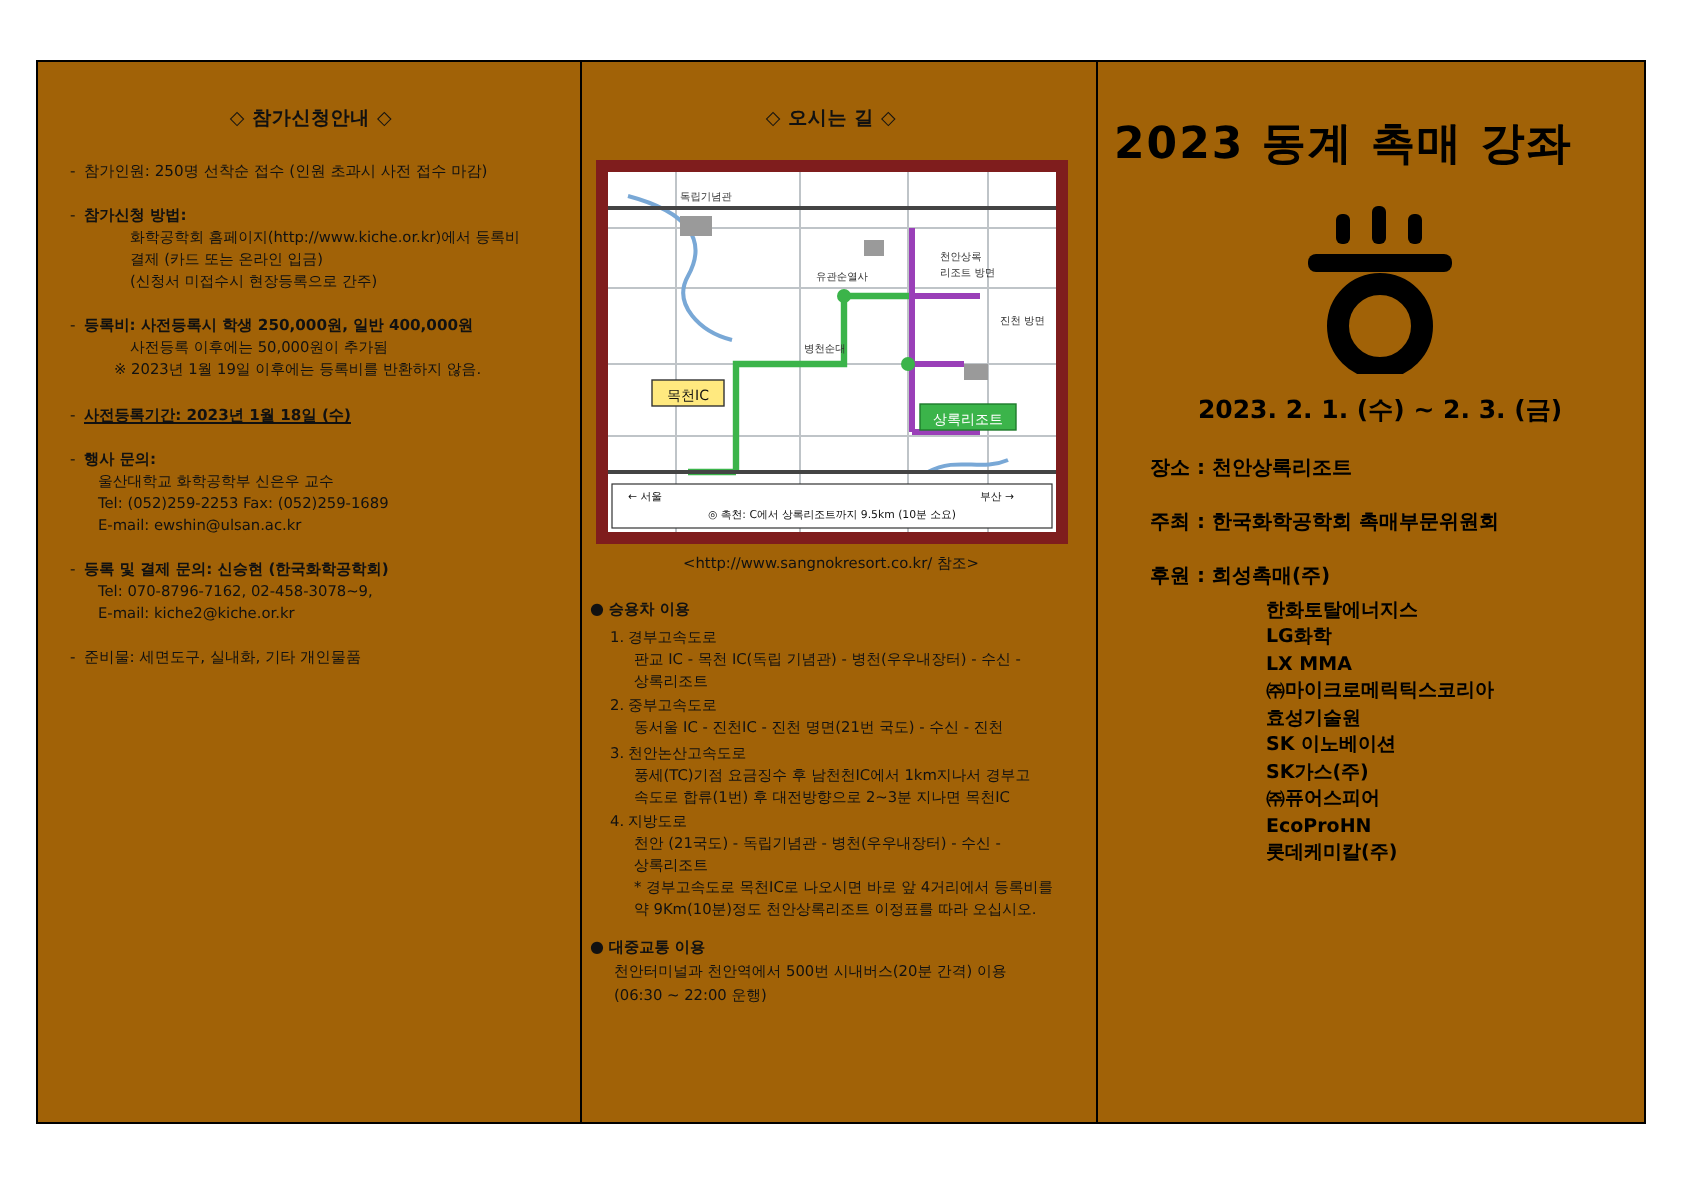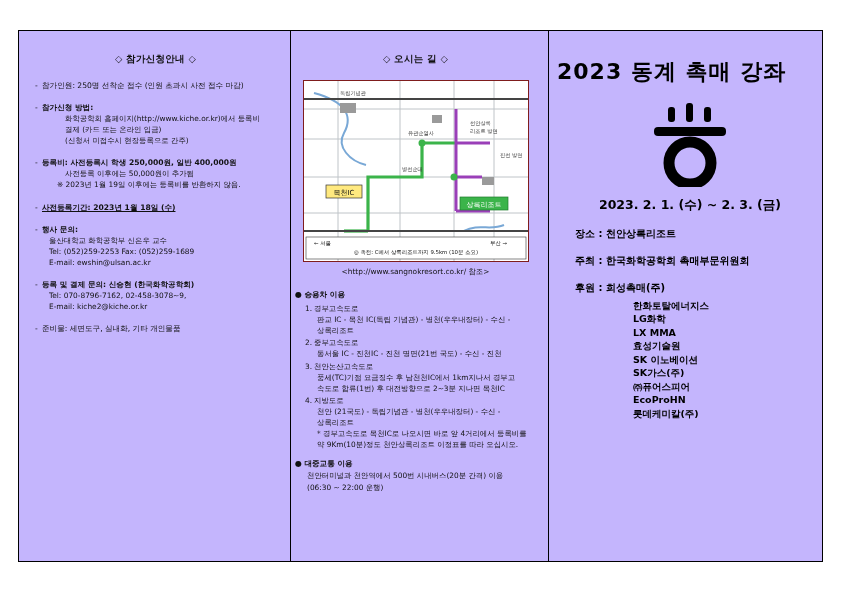--- a/index.html
+++ b/index.html
@@ -12,21 +12,21 @@
   .page{
     position:relative;
     width:841px;height:595px;
     box-sizing:border-box;
   }
   .sheet{
     position:absolute;
     left:18px;top:30px;
     width:805px;height:532px;
     border:1px solid #000;
-    background:#c4b5fd;
+    background:#a16207;
     box-sizing:border-box;
   }
   .col{
     position:absolute;
     top:0;bottom:0;
     box-sizing:border-box;
   }
   .col-left{left:0;width:272px;border-right:1px solid #000;}
   .col-mid{left:264px;width:266px;border-right:1px solid #000;}
   .col-right{left:538px;width:266px;}
@@ -68,21 +68,21 @@
     padding-left:14px;
     font-size:7.4px;
     line-height:1.5;
   }
   .u{text-decoration:underline;}
 
   
   .map-box{
     margin:0 auto;
     width:224px;height:180px;
-    border:1px solid #7f1d1d;
+    border:6px solid #7f1d1d;
     background:#fdfdfd;
     position:relative;
     overflow:hidden;
   }
   .map-cap{
     text-align:center;
     font-size:7.4px;
     margin-top:5px;
     margin-bottom:12px;
     color:#111;
@@ -325,20 +325,21 @@
       <div class="r-date">2023. 2. 1. (수) ~ 2. 3. (금)</div>
 
       <div class="r-line">장소 : 천안상록리조트</div>
       <div class="r-line">주최 : 한국화학공학회 촉매부문위원회</div>
       <div class="r-line sponsor">후원 : 희성촉매(주)</div>
 
       <div class="sponsors">
         <div>한화토탈에너지스</div>
         <div>LG화학</div>
         <div>LX MMA</div>
+        <div>㈜마이크로메릭틱스코리아</div>
         <div>효성기술원</div>
         <div>SK 이노베이션</div>
         <div>SK가스(주)</div>
         <div>㈜퓨어스피어</div>
         <div>EcoProHN</div>
         <div>롯데케미칼(주)</div>
       </div>
     </div>
 
   </div>

